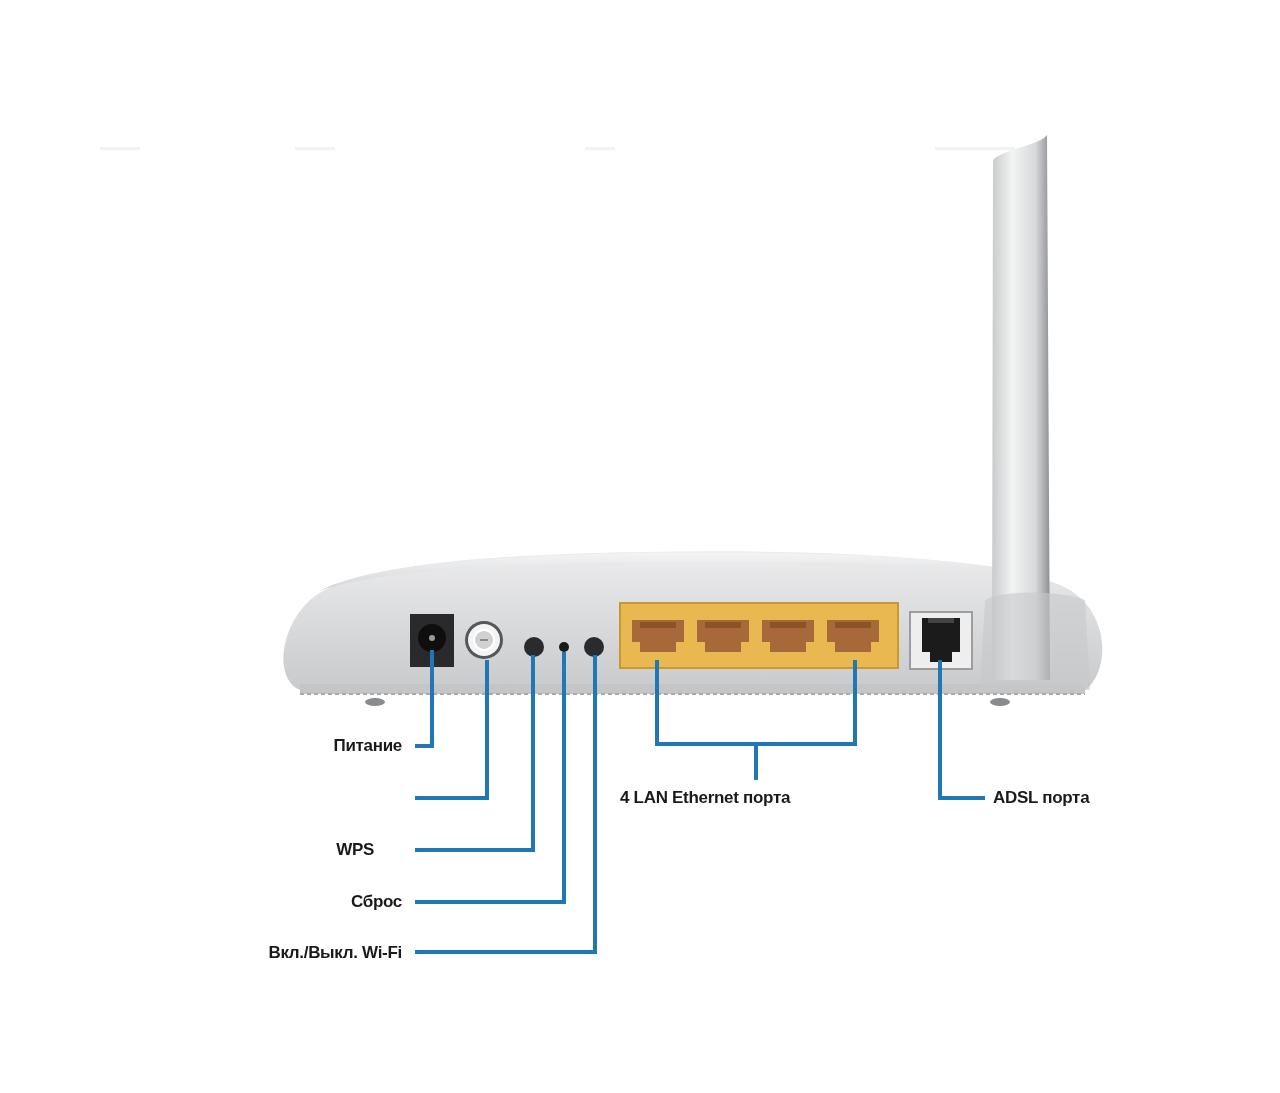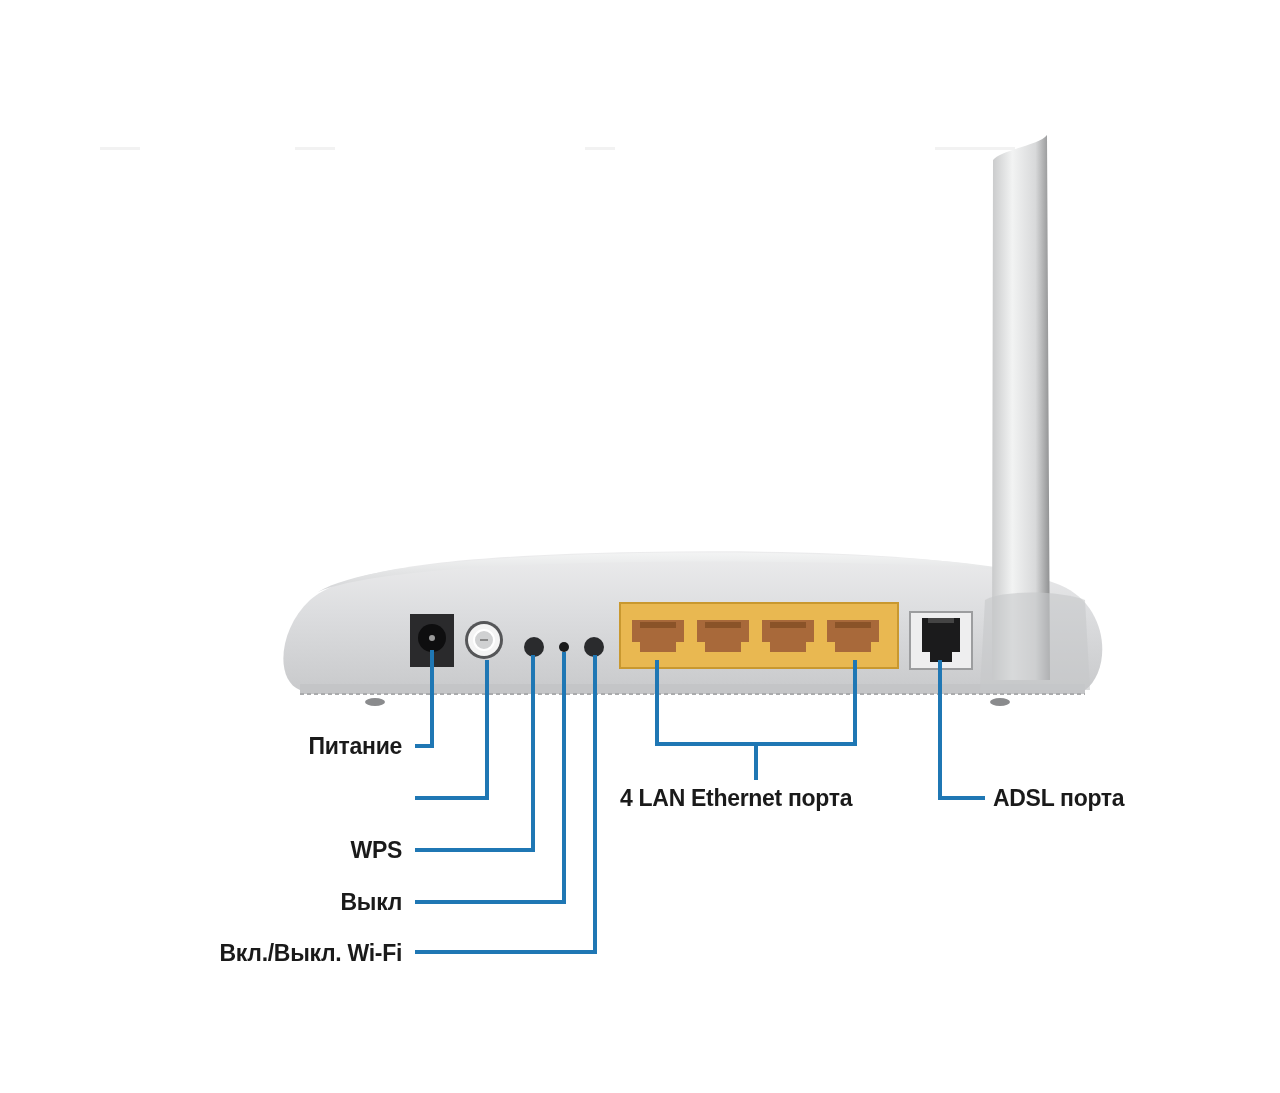--- a/index.html
+++ b/index.html
@@ -1,20 +1,20 @@
 <!DOCTYPE html>
 <html><head>
 <meta charset="utf-8">
 <style>
   html, body { margin: 0; padding: 0; background: #ffffff; }
   body { width: 1280px; height: 1093px; position: relative; overflow: hidden;
          font-family: "Liberation Sans", sans-serif; }
   .stage { position: absolute; left: 0; top: 0; width: 1280px; height: 1093px; }
   svg { position: absolute; left: 0; top: 0; }
-  .label { position: absolute; font-weight: bold; font-size: 23px; color: #1a1a1a;
+  .label { position: absolute; font-weight: bold; font-size: 17px; color: #1a1a1a;
            white-space: nowrap; letter-spacing: -0.3px; line-height: 26px; }
   .label.right { text-align: right; }
 </style>
 </head>
 <body>
 
 <div class="stage">
   <svg width="1280" height="1093" viewBox="0 0 1280 1093">
     <defs>
       <linearGradient id="antGrad" x1="0" x2="1" y1="0" y2="0">
@@ -104,18 +104,18 @@
       <polyline points="533,655 533,850 415,850"></polyline>
       <polyline points="564,652 564,902 415,902"></polyline>
       <polyline points="595,655 595,952 415,952"></polyline>
       <polyline points="657,660 657,744 855,744 855,660"></polyline>
       <line x1="756" y1="744" x2="756" y2="780"></line>
       <polyline points="940,660 940,798 985,798"></polyline>
     </g>
   </svg>
 
   <div class="label right" style="right:878px; top:733px;">Питание</div>
-  <div class="label right" style="right:878px; top:837px;">WPS</div>
-  <div class="label right" style="right:878px; top:889px;">Выкл</div>
+  <div class="label right" style="right:906px; top:837px;">WPS</div>
+  <div class="label right" style="right:878px; top:889px;">Сброс</div>
   <div class="label right" style="right:878px; top:940px;">Вкл./Выкл. Wi-Fi</div>
   <div class="label" style="left:620px; top:785px;">4 LAN Ethernet порта</div>
   <div class="label" style="left:993px; top:785px;">ADSL порта</div>
 </div>
 
 </body></html>

